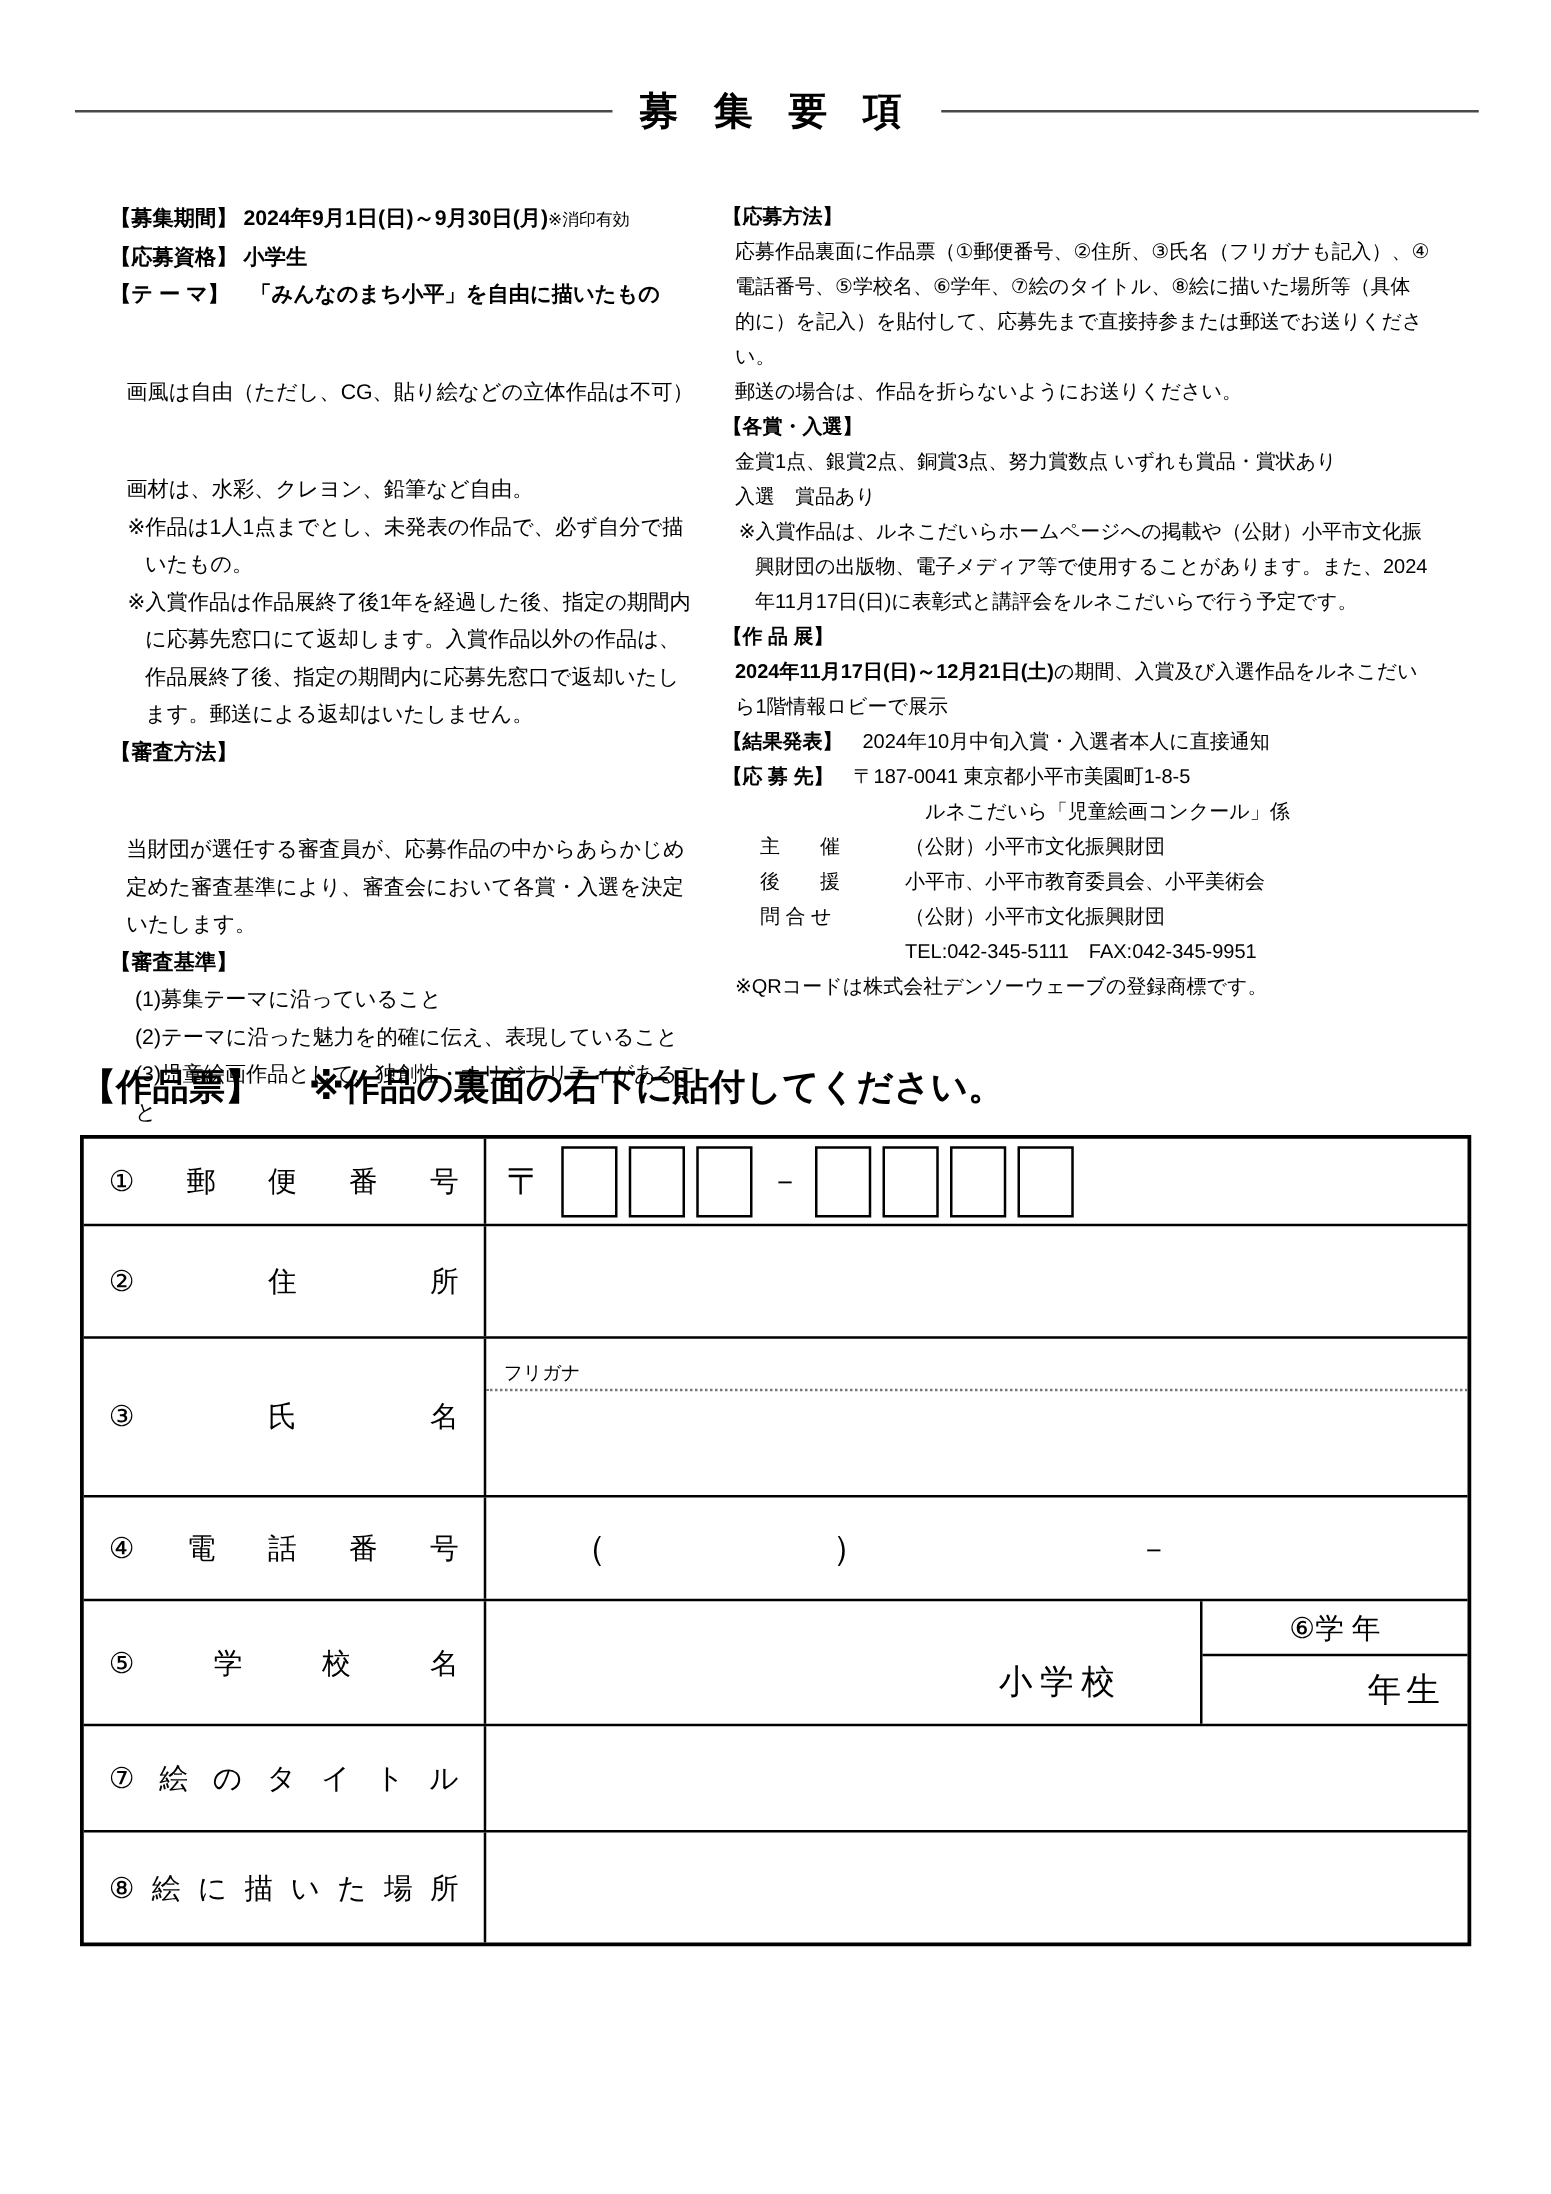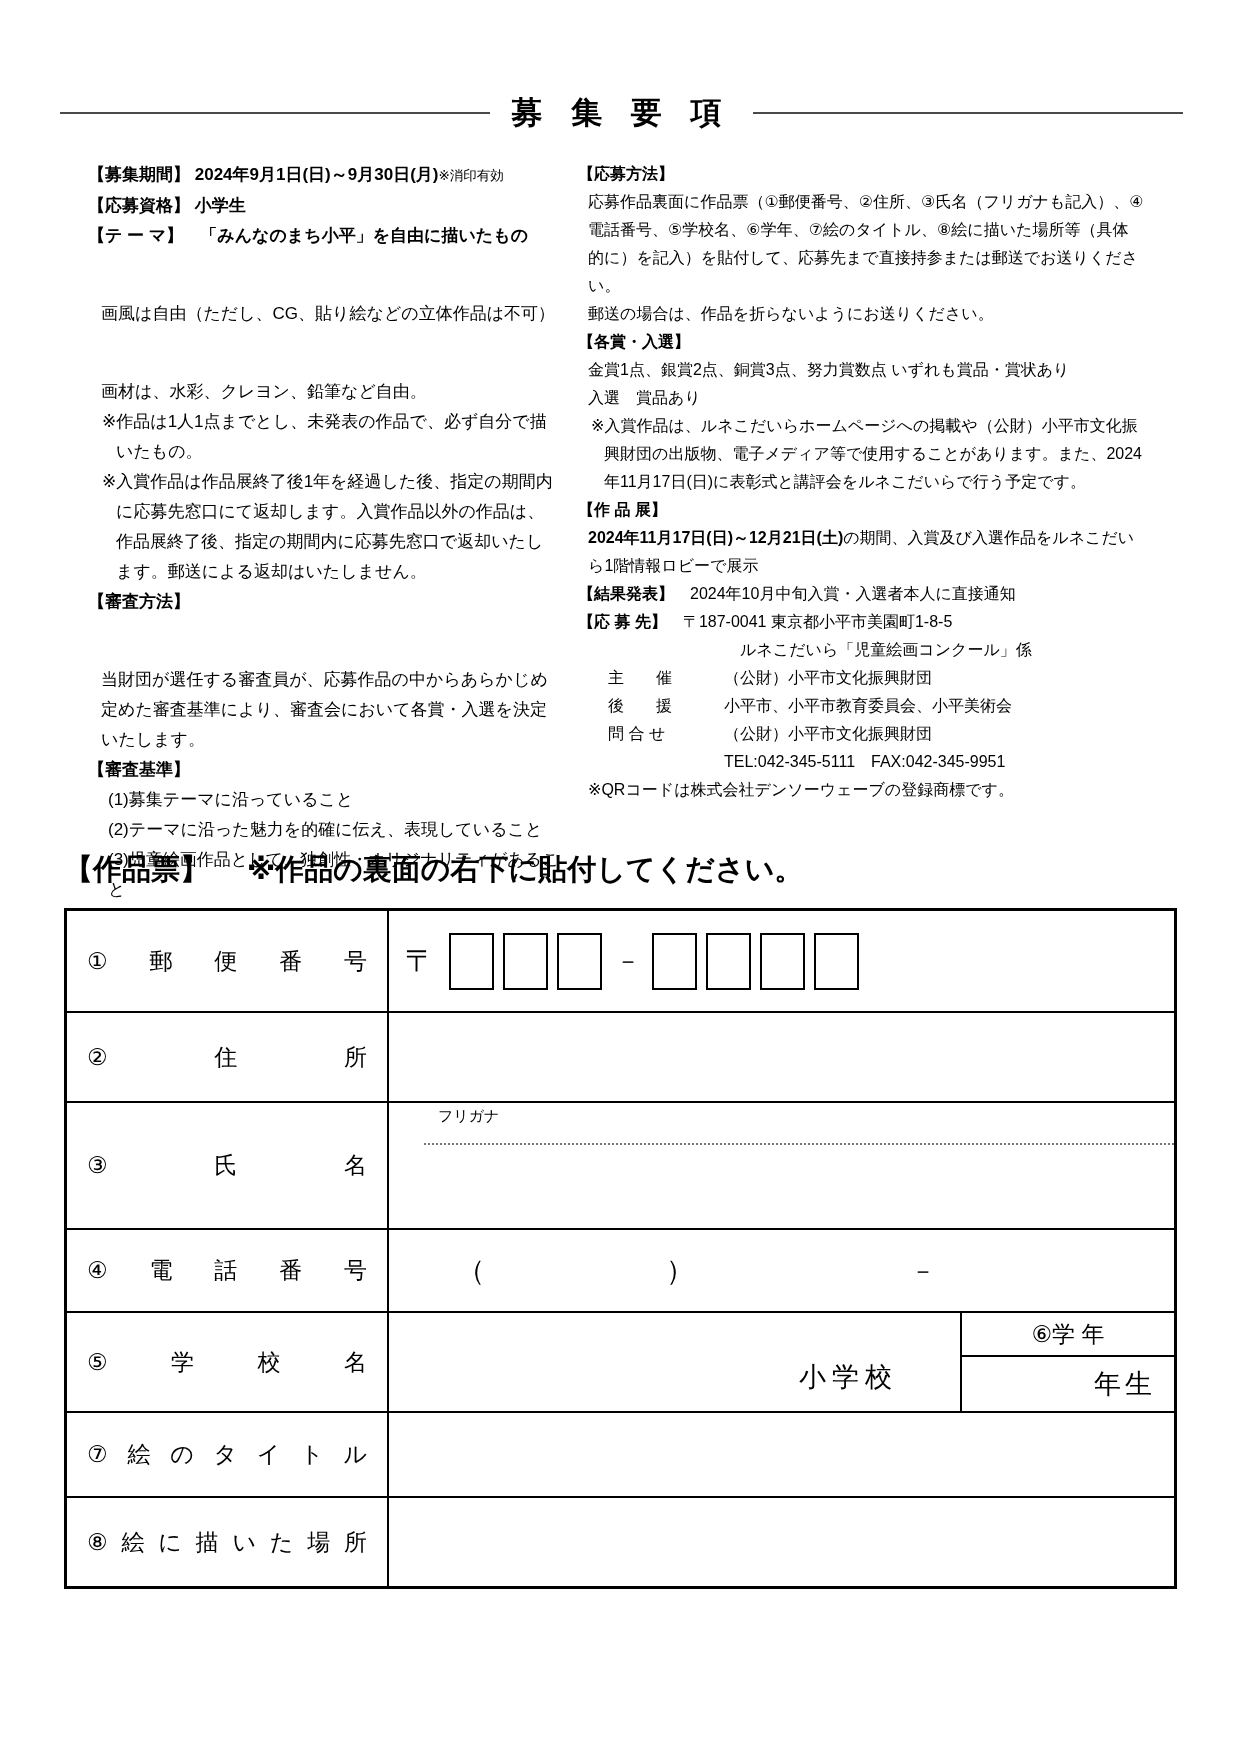--- a/index.html
+++ b/index.html
@@ -3,21 +3,21 @@
 <meta charset="utf-8">
 <style>
   html,body{margin:0;padding:0;}
   body{
     width:1241px;height:1755px;
     background:#ffffff;color:#000;
     font-family:"Liberation Sans","DejaVu Sans",sans-serif;
     position:relative;overflow:hidden;
   }
   
-  .title-band{position:absolute;top:92px;left:60px;right:58px;display:flex;align-items:center;}
+  .title-band{position:absolute;top:68px;left:60px;right:58px;display:flex;align-items:center;}
   .rule{flex:1;height:2px;background:#4a4a4a;}
   .doc-title{margin:0 22px;font-size:31px;font-weight:700;letter-spacing:10px;white-space:nowrap;}
   
   .content{position:absolute;top:160px;left:88px;display:flex;gap:18px;}
   .col{box-sizing:border-box;}
   .col-left{width:472px;font-size:17px;line-height:30px;}
   .col-right{width:566px;font-size:16px;line-height:28px;}
   .line{margin:0;}
   .hdr{font-weight:700;}
   .sm{font-size:13.5px;}
@@ -39,34 +39,34 @@
   .form-row:first-child{border-top:none;}
   .label-cell{
     width:322px;min-width:322px;box-sizing:border-box;
     border-right:2.5px solid #000;
     display:flex;align-items:center;
     padding:0 20px;font-size:23px;
   }
   .label-cell span{display:block;width:100%;text-align:justify;text-align-last:justify;}
   .content-cell{flex:1;position:relative;box-sizing:border-box;}
   
-  .r-postal{height:100px;}
+  .r-postal{height:68px;}
   .r-address{height:90px;}
   .r-name{height:127px;}
   .r-phone{height:83px;gap:32px;}
   .r-school{height:100px;}
   .r-title{height:85px;gap:36px;}
   .r-place{height:90px;}
   
   .postal-wrap{display:flex;align-items:center;height:100%;padding-left:16px;}
   .postal-mark{font-size:30px;margin-right:14px;}
   .pbox{width:45px;height:57px;border:2.5px solid #000;box-sizing:border-box;margin-right:9px;background:#fff;}
   .pdash{font-size:24px;margin:0 12px 0 5px;}
   
-  .furigana-strip{height:42px;box-sizing:border-box;padding:4px 0 0 14px;font-size:15px;border-bottom:2px dotted #777;margin-left:35px;}
+  .furigana-strip{height:42px;box-sizing:border-box;padding:18px 0 0 14px;font-size:15px;border-bottom:2px dotted #777;}
   .name-space{height:85px;}
   
   .phone-char{position:absolute;top:50%;transform:translateY(-50%);font-size:28px;font-weight:300;}
   .p-open{left:36px;}
   .p-close{left:245px;}
   .p-dash{left:490px;font-size:24px;}
   
   .school-wrap{display:flex;height:100%;}
   .school-main{flex:1;position:relative;}
   .school-suffix{position:absolute;right:62px;bottom:16px;font-size:27px;letter-spacing:6px;}

